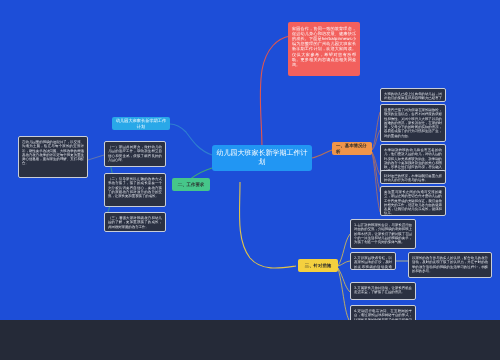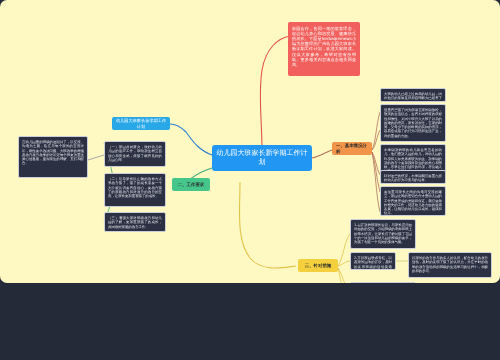--- a/index.html
+++ b/index.html
@@ -3,25 +3,24 @@
 <meta charset="utf-8">
 <style>
   html, body {
     margin: 0;
     padding: 0;
     background: #252a38;
   }
   #canvas {
     position: relative;
     width: 500px;
-    height: 283px;
-    background: #fef9c3;
+    height: 320px;
+    background: #1d4ed8;
     overflow: hidden;
     font-family: "DejaVu Sans", "Liberation Sans", sans-serif;
-    border-radius: 7px;
   }
   #links {
     position: absolute;
     left: 0; top: 0;
     width: 500px; height: 360px;
     pointer-events: none;
   }
   .node {
     position: absolute;
     box-sizing: border-box;

